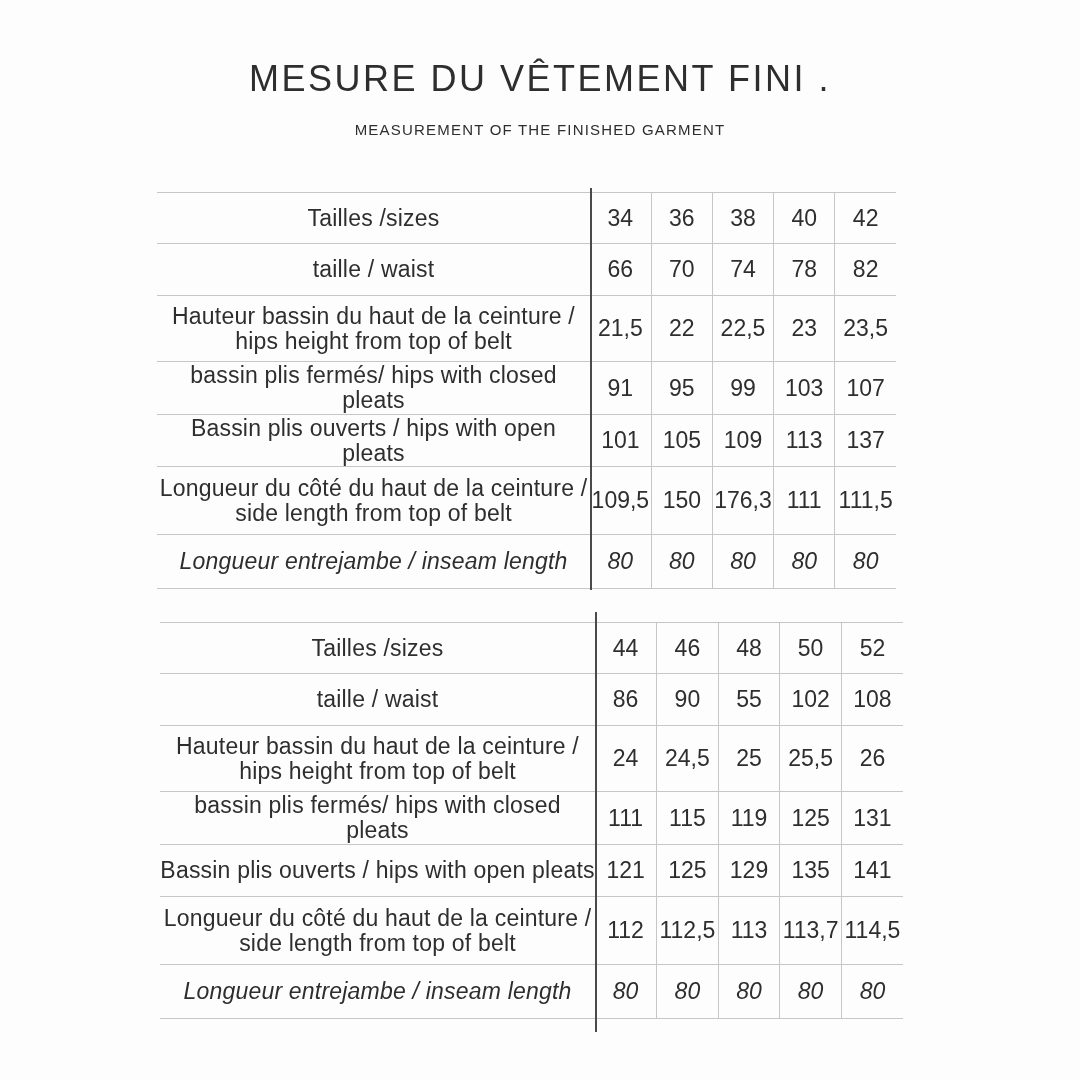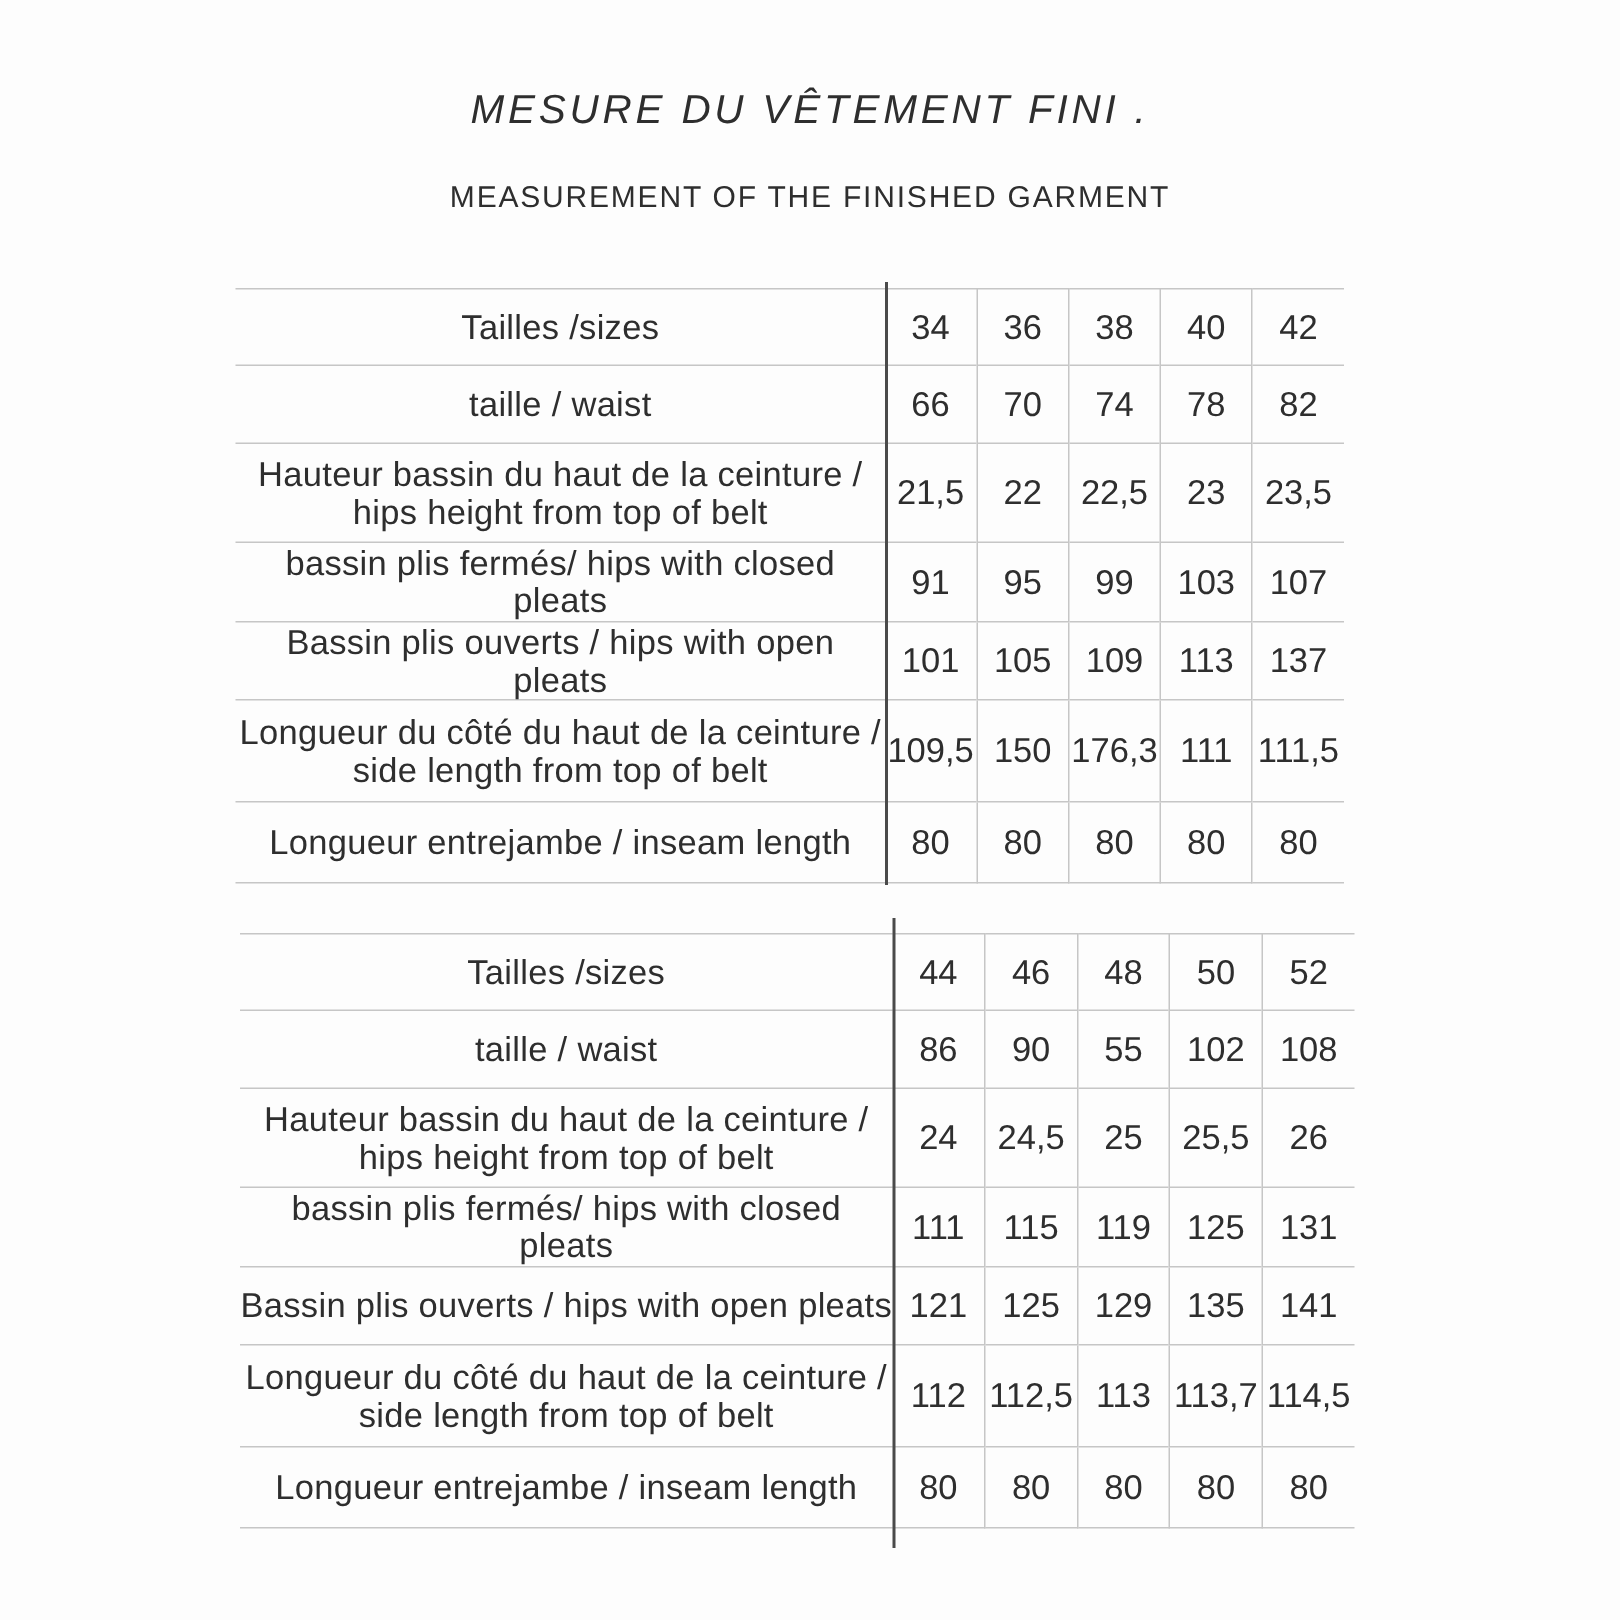--- a/index.html
+++ b/index.html
@@ -13,28 +13,27 @@
     width:1080px;height:1080px;
     background:var(--bg);
     font-family:"Liberation Sans", sans-serif;
     color:var(--text);
     position:relative;
     overflow:hidden;
   }
   .title{
     position:absolute;top:58px;left:0;width:1080px;
     margin:0;text-align:center;
-    font-size:27px;font-weight:300;letter-spacing:2.5px;
+    font-size:36px;font-weight:300;letter-spacing:2.5px;
     color:var(--text);
-    font-style:italic;
   }
   .subtitle{
     position:absolute;top:121px;left:0;width:1080px;
     margin:0;text-align:center;
-    font-size:20px;font-weight:300;letter-spacing:1.2px;
+    font-size:15px;font-weight:300;letter-spacing:1.2px;
     color:var(--text);
   }
   .table-wrap{position:absolute;}
   .t1{left:157px;top:192px;width:739px;}
   .t2{left:160px;top:622px;width:743px;}
   table.size-table{
     border-collapse:collapse;
     table-layout:fixed;
     width:100%;
   }
@@ -64,21 +63,21 @@
     font-weight:300;
     border-right:1px solid var(--line);
   }
   td.value-cell:last-child{border-right:none;}
   tr:nth-child(1){height:51px;}
   tr:nth-child(2){height:52px;}
   tr:nth-child(3){height:66px;}
   tr:nth-child(4){height:53px;}
   tr:nth-child(5){height:52px;}
   tr:nth-child(6){height:68px;}
-  tr:nth-child(7){height:54px;}
+  tr:nth-child(7){height:54px;font-style:italic;}
   .dark-line{
     position:absolute;
     width:2px;
     background:var(--dark);
   }
   .t1 .dark-line{left:433px;top:-4px;bottom:-1px;}
   .t2 .dark-line{left:435px;top:-10px;bottom:-13px;}
 </style>
 </head>
 <body>

